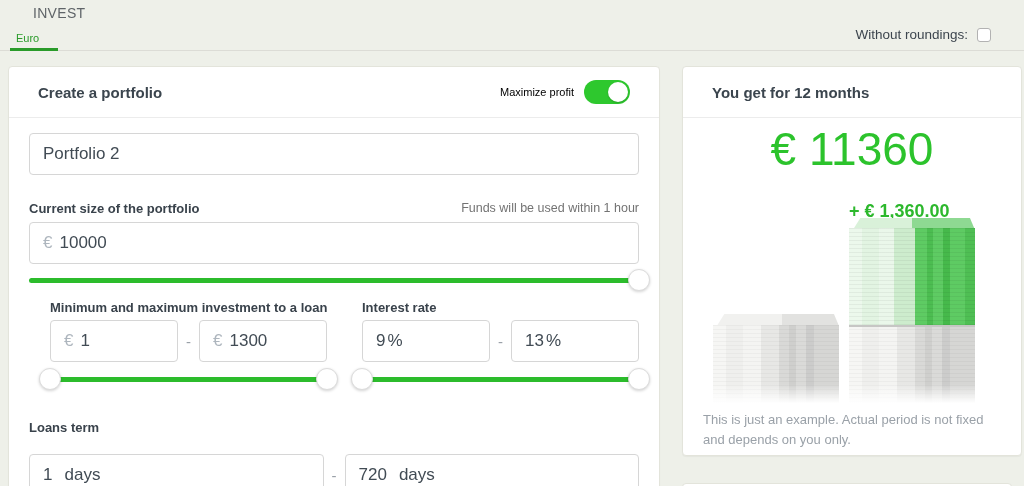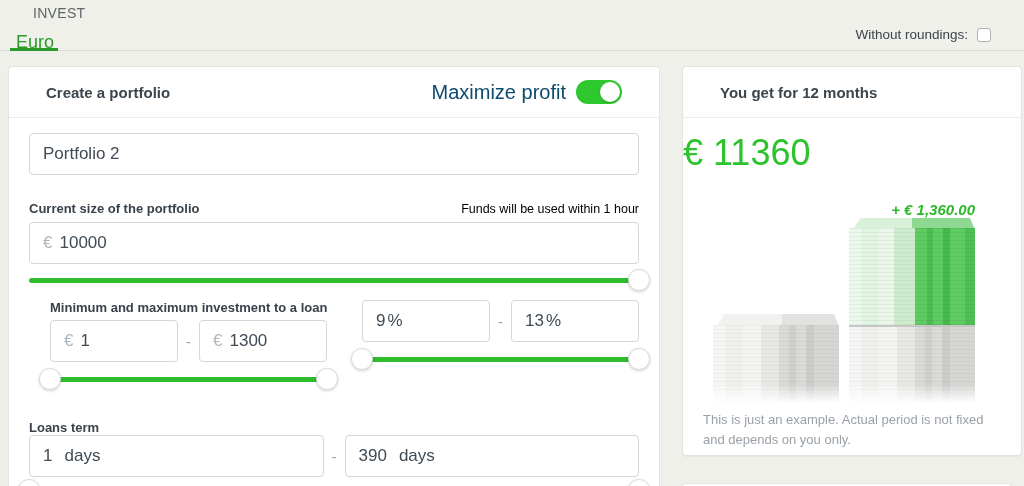--- a/index.html
+++ b/index.html
@@ -7,77 +7,77 @@
   body {
     position: relative;
     overflow: hidden;
     background: #eef0e9;
     font-family: "Liberation Sans", "DejaVu Sans", sans-serif;
     color: #414b54;
   }
   
   .topbar { position:absolute; top:0; left:0; right:0; height:51px; border-bottom:1px solid #dcdcd6; }
   .invest-title { position:absolute; top:5px; left:10px; font-size:14px; color:#5f6468; letter-spacing:.3px;margin-left:23px; }
-  .tab { position:absolute; top:32px; left:16px; font-size:18px; color:#2a9b2a; cursor:pointer; }
+  .tab { position:absolute; top:32px; left:16px; font-size:11px; color:#2a9b2a; cursor:pointer; }
   .tab-underline { position:absolute; top:48px; left:10px; width:48px; height:3px; background:#2a9b2a; }
   .roundings { position:absolute; top:27px; right:33px; display:flex; align-items:center; gap:9px; }
   .roundings-label { font-size:13.5px; color:#3c454e; }
   .checkbox { width:14px; height:14px; border:1px solid #b2b2b2; border-radius:3px; background:#fff; cursor:pointer; }
 
   
   .card { background:#fff; border:1px solid #e3e4db; border-radius:4px; box-shadow:0 1px 1px rgba(0,0,0,.04); }
   .card-left  { position:absolute; left:8px;  top:66px; width:652px; height:560px; }
   .card-right { position:absolute; left:682px; top:66px; width:340px; height:390px; }
   .card-next  { position:absolute; left:682px; top:483px; width:330px; height:40px; }
 
   .card-header { display:flex; justify-content:space-between; align-items:center;
-                 padding:13px 37px; border-bottom:1px solid #ececec; height:51px; }
+                 padding:13px 29px; border-bottom:1px solid #ececec; height:51px; }
   .card-title { font-size:15px; font-weight:700; color:#3b454e; }
 
   
   .toggle-wrap { display:flex; align-items:center; gap:10px; }
-  .toggle-label { font-size:20px; color:#0c4a6e; }
+  .toggle-label { font-size:11px; color:#000000; }
   .toggle { position:relative; width:46px; height:24px; border-radius:12px; background:#2ec82e; cursor:pointer; }
   .toggle .knob { position:absolute; top:2px; right:2px; width:20px; height:20px; border-radius:50%; background:#fff;
                   box-shadow:0 1px 2px rgba(0,0,0,.2); }
 
   
   .card-body { padding:15px 20px 0; }
   .field { height:42px; border:1px solid #d6d6d6; border-radius:4px; background:#fff;
            display:flex; align-items:center; padding:0 13px; font-size:17px; color:#414b54; cursor:text; }
   .currency { color:#aeb6be; margin-right:7px; }
   .pct { margin-left:2px; }
   .unit-days { margin-left:12px; }
   .name-field { margin-bottom:26px; }
-  .label-row { display:flex; justify-content:space-between; align-items:flex-end; margin-bottom:6px; }
+  .label-row { display:flex; justify-content:space-between; align-items:flex-start; margin-bottom:6px; }
   .bold-label { font-size:13px; font-weight:700; color:#39424b; }
-  .hint { font-size:12.5px; color:#000000; }
+  .hint { font-size:12.5px; color:#737373; }
 
   .slider-row { position:relative; height:22px; margin-top:5px; }
   .track { position:absolute; left:0; right:0; top:9px; height:5px; background:#2cbc2c; border-radius:3px; }
   .handle { position:absolute; top:0; width:22px; height:22px; background:#fff; border:1px solid #dcdcdc;
             border-radius:50%; box-shadow:0 1px 3px rgba(0,0,0,.18); cursor:pointer; }
   .h-left { left:-11px; } .h-right { right:-11px; }
 
   .cols { display:flex; gap:14px; margin-top:9px; }
   .col { flex:1; min-width:0;padding-left:21px; }
   .col-label { font-size:13px; font-weight:700; color:#39424b; margin-bottom:5px; white-space:nowrap; }
   .range { display:flex; align-items:center; gap:8px; }
   .range .field { flex:1; min-width:0; }
   .dash { color:#9aa1a8; font-size:15px; }
   .col .slider-row { margin-top:6px; }
 
-  .term-label { font-size:13px; font-weight:700; color:#39424b; margin-top:30px; margin-bottom:0; }
+  .term-label { font-size:13px; font-weight:700; color:#39424b; margin-top:30px; margin-bottom:19px; }
   .term-slider { margin-top:2px; }
 
   
   .result-body { position:relative; height:337px; overflow:hidden; }
-  .amount { text-align:left; margin-top:14px; font-size:36px; font-weight:400; color:#2cc32c; }
-
-  .stack-label { position:absolute; width:126px; text-align:right; font-size:15px; font-weight:700;font-style:italic; }
+  .amount { text-align:center; margin-top:4px; font-size:46px; font-weight:400; color:#2cc32c; }
+
+  .stack-label { position:absolute; width:126px; text-align:left; font-size:18px; font-weight:700; }
   .principal-label { top:177px; left:30px; color:#3d4852; }
   .profit-label { top:83px; left:166px; color:#2db82d; white-space:nowrap; }
 
   .stack-top { position:absolute; width:126px; height:12px;
                clip-path: polygon(3% 100%, 9% 0, 96% 0, 100% 100%); }
   .stack-body { position:absolute; width:126px; }
 
   .gray-top { background: linear-gradient(to right, #f1f1ef 0 55%, #e2e2e0 55% 100%); }
   .gray-body-bg { background-color:#ececea;
     background-image:
@@ -160,20 +160,21 @@
           </div>
         </div>
         <div class="slider-row">
           <div class="track"></div>
           <div class="handle h-left"></div>
           <div class="handle h-right"></div>
         </div>
       </div>
 
       <div class="col">
+        <div class="col-label">Interest rate</div>
         <div class="range">
           <div class="field">
             <span>9</span>
             <span class="pct">%</span>
           </div>
           <span class="dash">-</span>
           <div class="field">
             <span>13</span>
             <span class="pct">%</span>
           </div>
@@ -187,21 +188,21 @@
     </div>
 
     <div class="term-label">Loans term</div>
     <div class="range">
       <div class="field">
         <span>1</span>
         <span class="unit-days">days</span>
       </div>
       <span class="dash">-</span>
       <div class="field">
-        <span>390</span>
+        <span>720</span>
         <span class="unit-days">days</span>
       </div>
     </div>
     <div class="slider-row term-slider">
 
       <div class="handle h-left"></div>
       <div class="handle h-right"></div>
     </div>
 
   </div>

